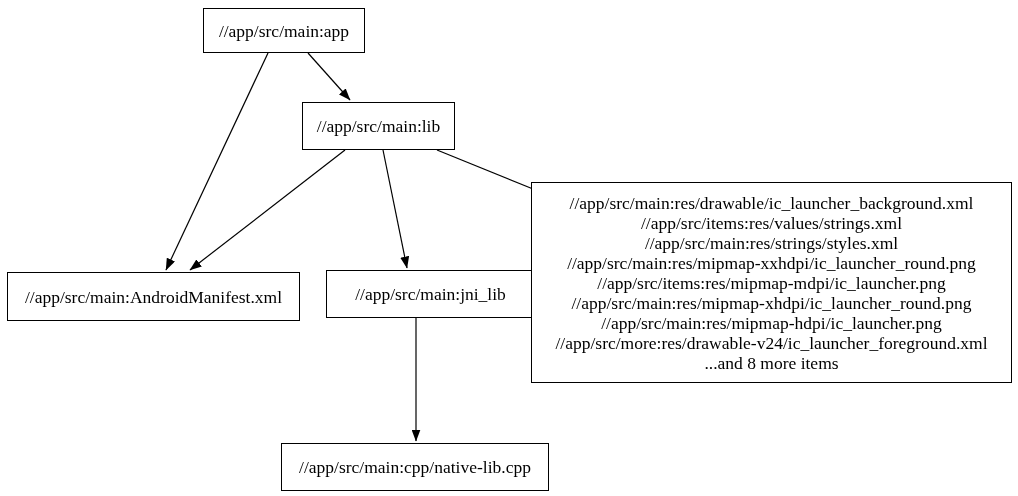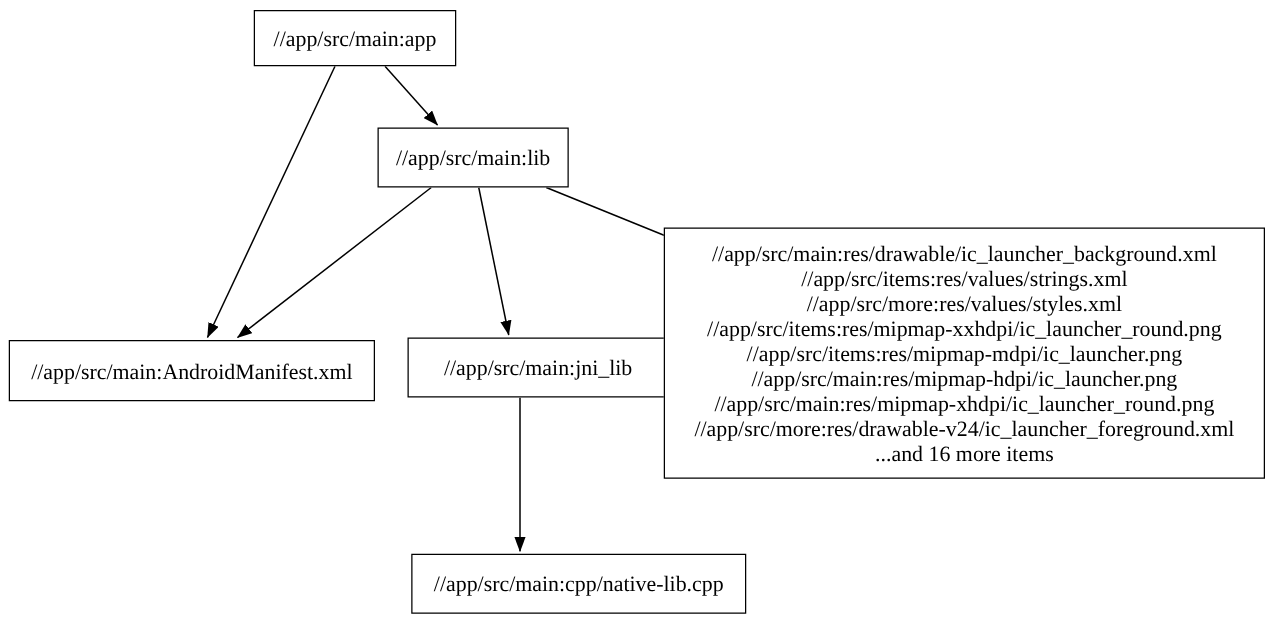--- a/index.html
+++ b/index.html
@@ -80,26 +80,26 @@
     <span>//app/src/main:AndroidManifest.xml</span>
   </div>
 
   <div class="node" style="left:326px; top:270px; width:209px; height:48px;">
     <span>//app/src/main:jni_lib</span>
   </div>
 
   <div class="node multiline" style="left:531px; top:182px; width:481px; height:201px;">
     <span class="line">//app/src/main:res/drawable/ic_launcher_background.xml</span>
     <span class="line">//app/src/items:res/values/strings.xml</span>
-    <span class="line">//app/src/more:res/values/styles.xml</span>
-    <span class="line">//app/src/items:res/mipmap-xxhdpi/ic_launcher_round.png</span>
+    <span class="line">//app/src/main:res/strings/styles.xml</span>
+    <span class="line">//app/src/main:res/mipmap-xxhdpi/ic_launcher_round.png</span>
     <span class="line">//app/src/items:res/mipmap-mdpi/ic_launcher.png</span>
+    <span class="line">//app/src/main:res/mipmap-xhdpi/ic_launcher_round.png</span>
     <span class="line">//app/src/main:res/mipmap-hdpi/ic_launcher.png</span>
-    <span class="line">//app/src/main:res/mipmap-xhdpi/ic_launcher_round.png</span>
     <span class="line">//app/src/more:res/drawable-v24/ic_launcher_foreground.xml</span>
-    <span class="line">...and 16 more items</span>
+    <span class="line">...and 8 more items</span>
   </div>
 
-  <div class="node" style="left:281px; top:443px; width:268px; height:48px;margin-left:48px;">
+  <div class="node" style="left:281px; top:443px; width:268px; height:48px;">
     <span>//app/src/main:cpp/native-lib.cpp</span>
   </div>
 
 </div>
 
 </body></html>

